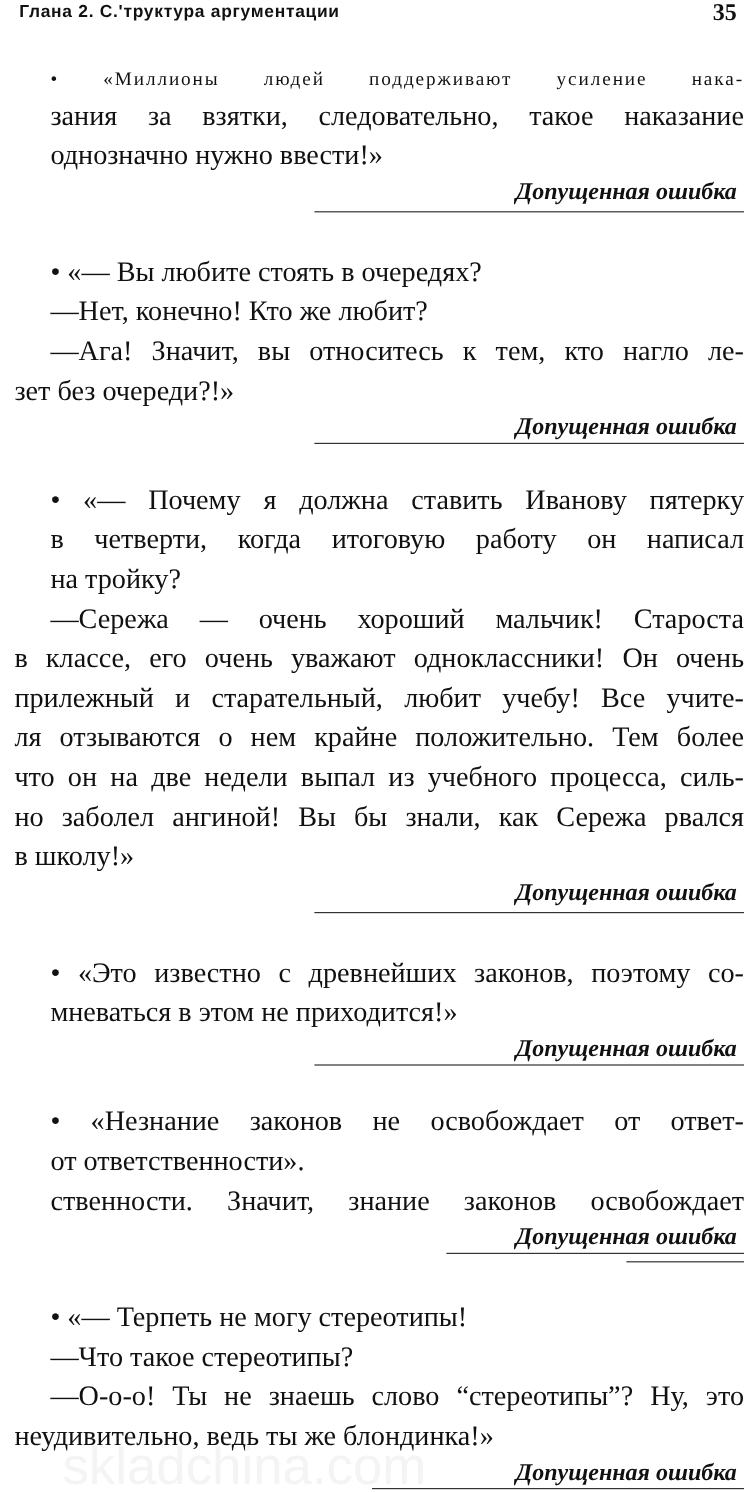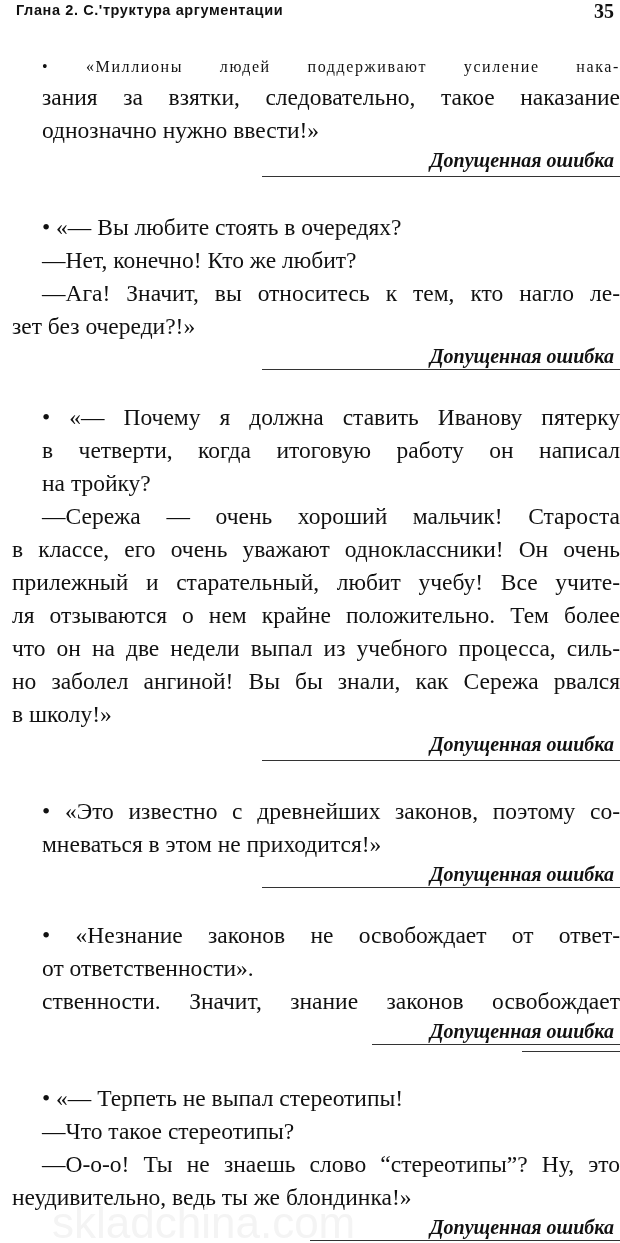--- a/index.html
+++ b/index.html
@@ -105,21 +105,21 @@
     <div class="line ind"><span>от ответственности».</span></div>
     <div class="line ind just"><span>ственности. Значит, знание законов освобождает</span></div>
     <div class="answer">
       <span class="answer-label">Допущенная ошибка</span>
       <span class="blank" style="width:248px"></span>
       <span class="blank" style="width:98px; margin-left:12px"></span>
     </div>
   </div>
 
   <div class="gap-before">
-    <div class="line ind"><span>• «— Терпеть не выпал стереотипы!</span></div>
+    <div class="line ind"><span>• «— Терпеть не могу стереотипы!</span></div>
     <div class="line ind"><span>—Что такое стереотипы?</span></div>
     <div class="line ind just"><span>—О-о-о! Ты не знаешь слово “стереотипы”? Ну, это</span></div>
     <div class="line noind"><span>неудивительно, ведь ты же блондинка!»</span></div>
     <div class="answer" style="height:30px">
       <span class="answer-label">Допущенная ошибка</span>
       <span class="blank" style="width:310px"></span>
       <span class="blank" style="width:36px; margin-left:12px"></span>
     </div>
   </div>
 

